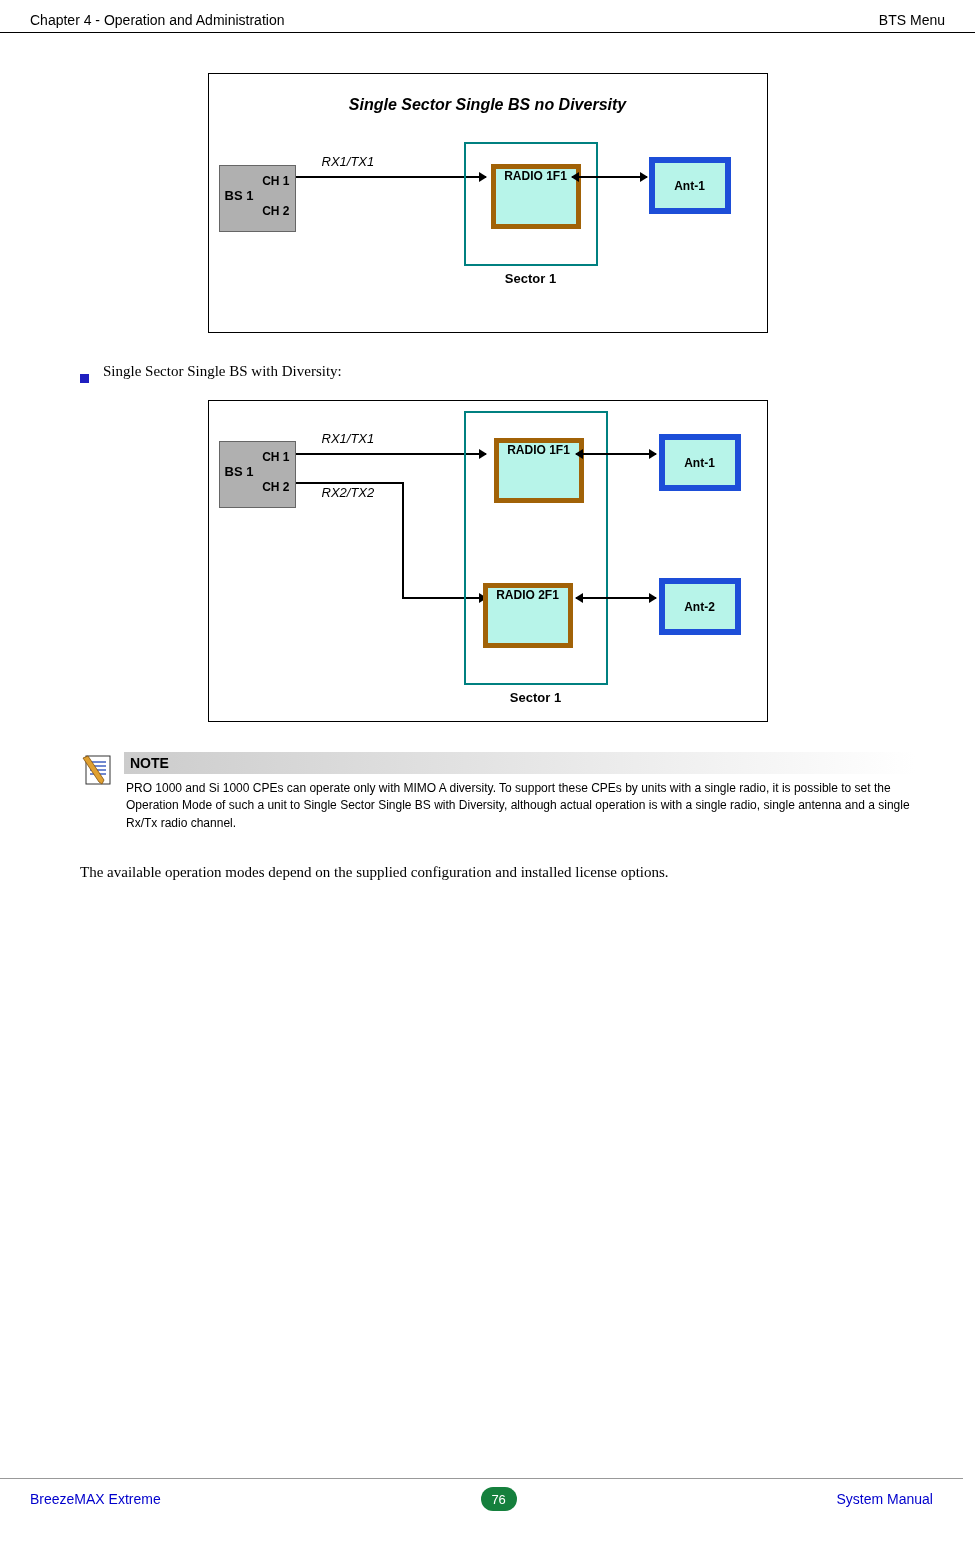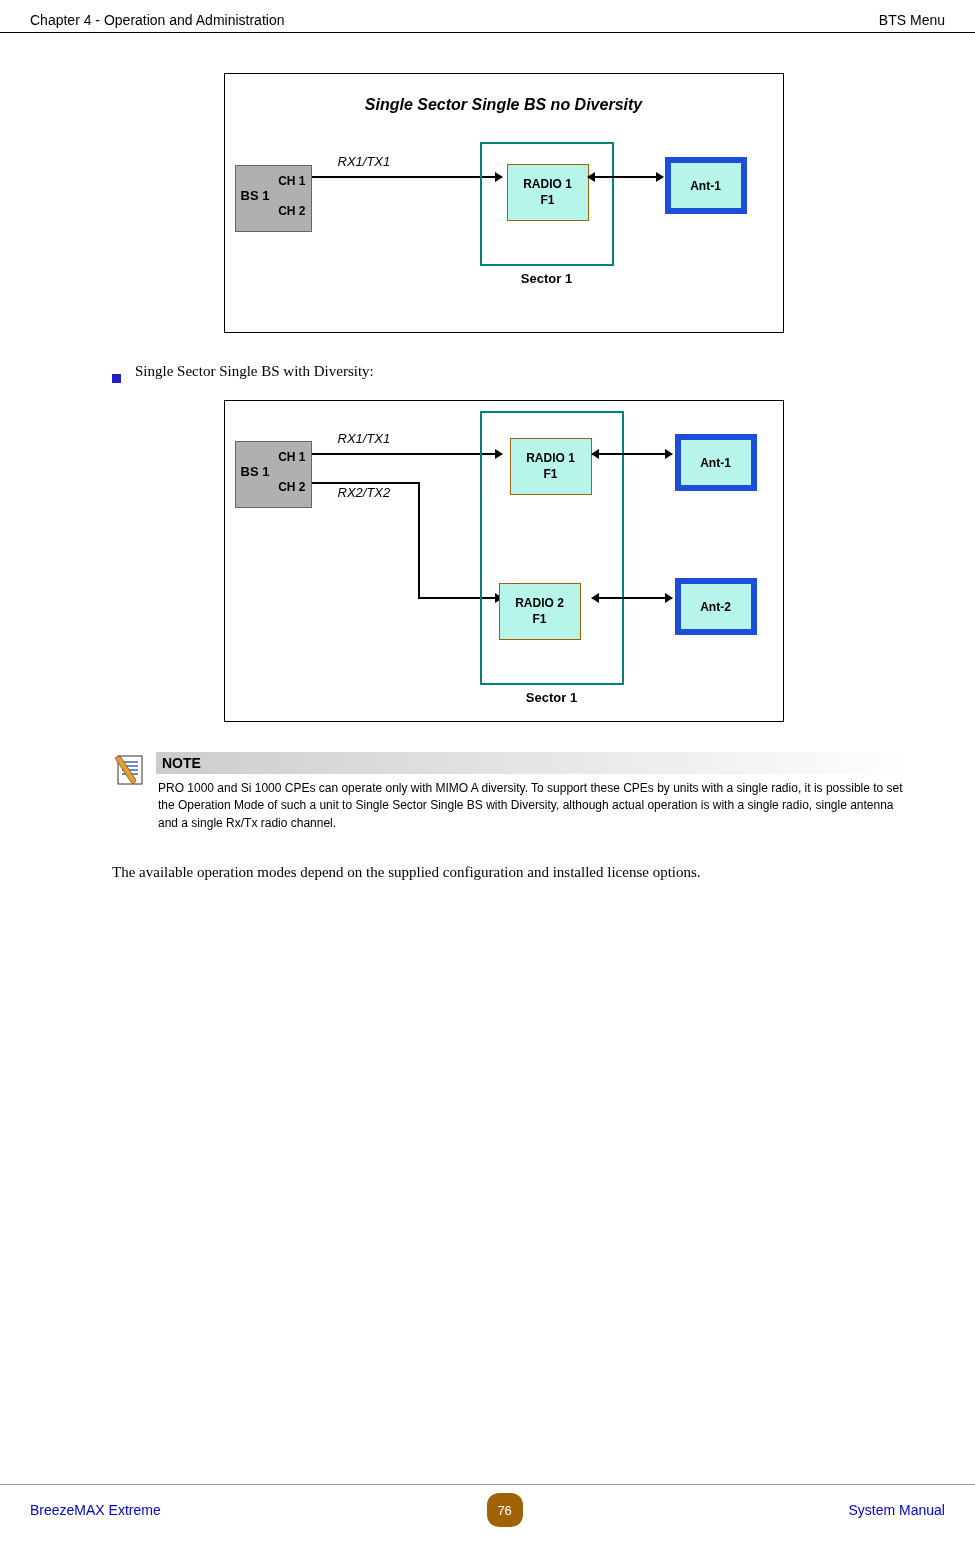--- a/index.html
+++ b/index.html
@@ -13,21 +13,20 @@
     }
     .header {
       display: flex;
       justify-content: space-between;
       padding: 12px 30px 4px 30px;
       font-size: 14px;
       border-bottom: 1px solid #000;
     }
     .content {
       padding: 20px 60px;
-      margin-left: 32px;
     }
     .diagram-container {
       border: 1px solid #000;
       margin: 20px auto 30px auto;
       width: 560px;
       padding: 10px 5px 10px 5px;
       box-sizing: border-box;
     }
     .diagram-title {
       text-align: center;
@@ -86,28 +85,27 @@
       position: absolute;
       bottom: -22px;
       left: 50%;
       transform: translateX(-50%);
       font-weight: bold;
       font-size: 13px;
     }
     .radio-box {
       position: absolute;
       background: #b7f4e9;
-      border: 1px solid #a16207;
+      border: 5px solid #a16207;
       width: 80px;
       height: 55px;
       text-align: center;
       font-weight: bold;
       font-size: 12px;
       display: flex;
-      flex-direction: column;
       justify-content: center;
       line-height: 1.3;
     }
     .ant-box {
       position: absolute;
       background: #b7f4e9;
       border: 6px solid #1d4ed8;
       width: 70px;
       height: 45px;
       text-align: center;
@@ -196,35 +194,35 @@
     .body-text {
       font-family: Georgia, serif;
       font-size: 15px;
       line-height: 1.9;
       margin: 12px 0 12px 20px;
     }
     .footer {
       position: absolute;
       bottom: 18px;
       left: 0;
-      right: 0;
+      right: 12px;
       display: flex;
       justify-content: space-between;
       align-items: center;
-      padding: 0 30px;
+      padding: 16px 30px;
       font-size: 14px;
       color: #0000cc;
       border-top: 1px solid #999;
       padding-top: 8px;
     }
     .page-num {
-      background: #a16207;
+      background: #15803d;
       color: #fff;
       width: 36px;
-      height: 34px;
+      height: 24px;
       border-radius: 12px;
       display: flex;
       align-items: center;
       justify-content: center;
       font-size: 13px;
     }
   </style>
 </head>
 <body>
 

